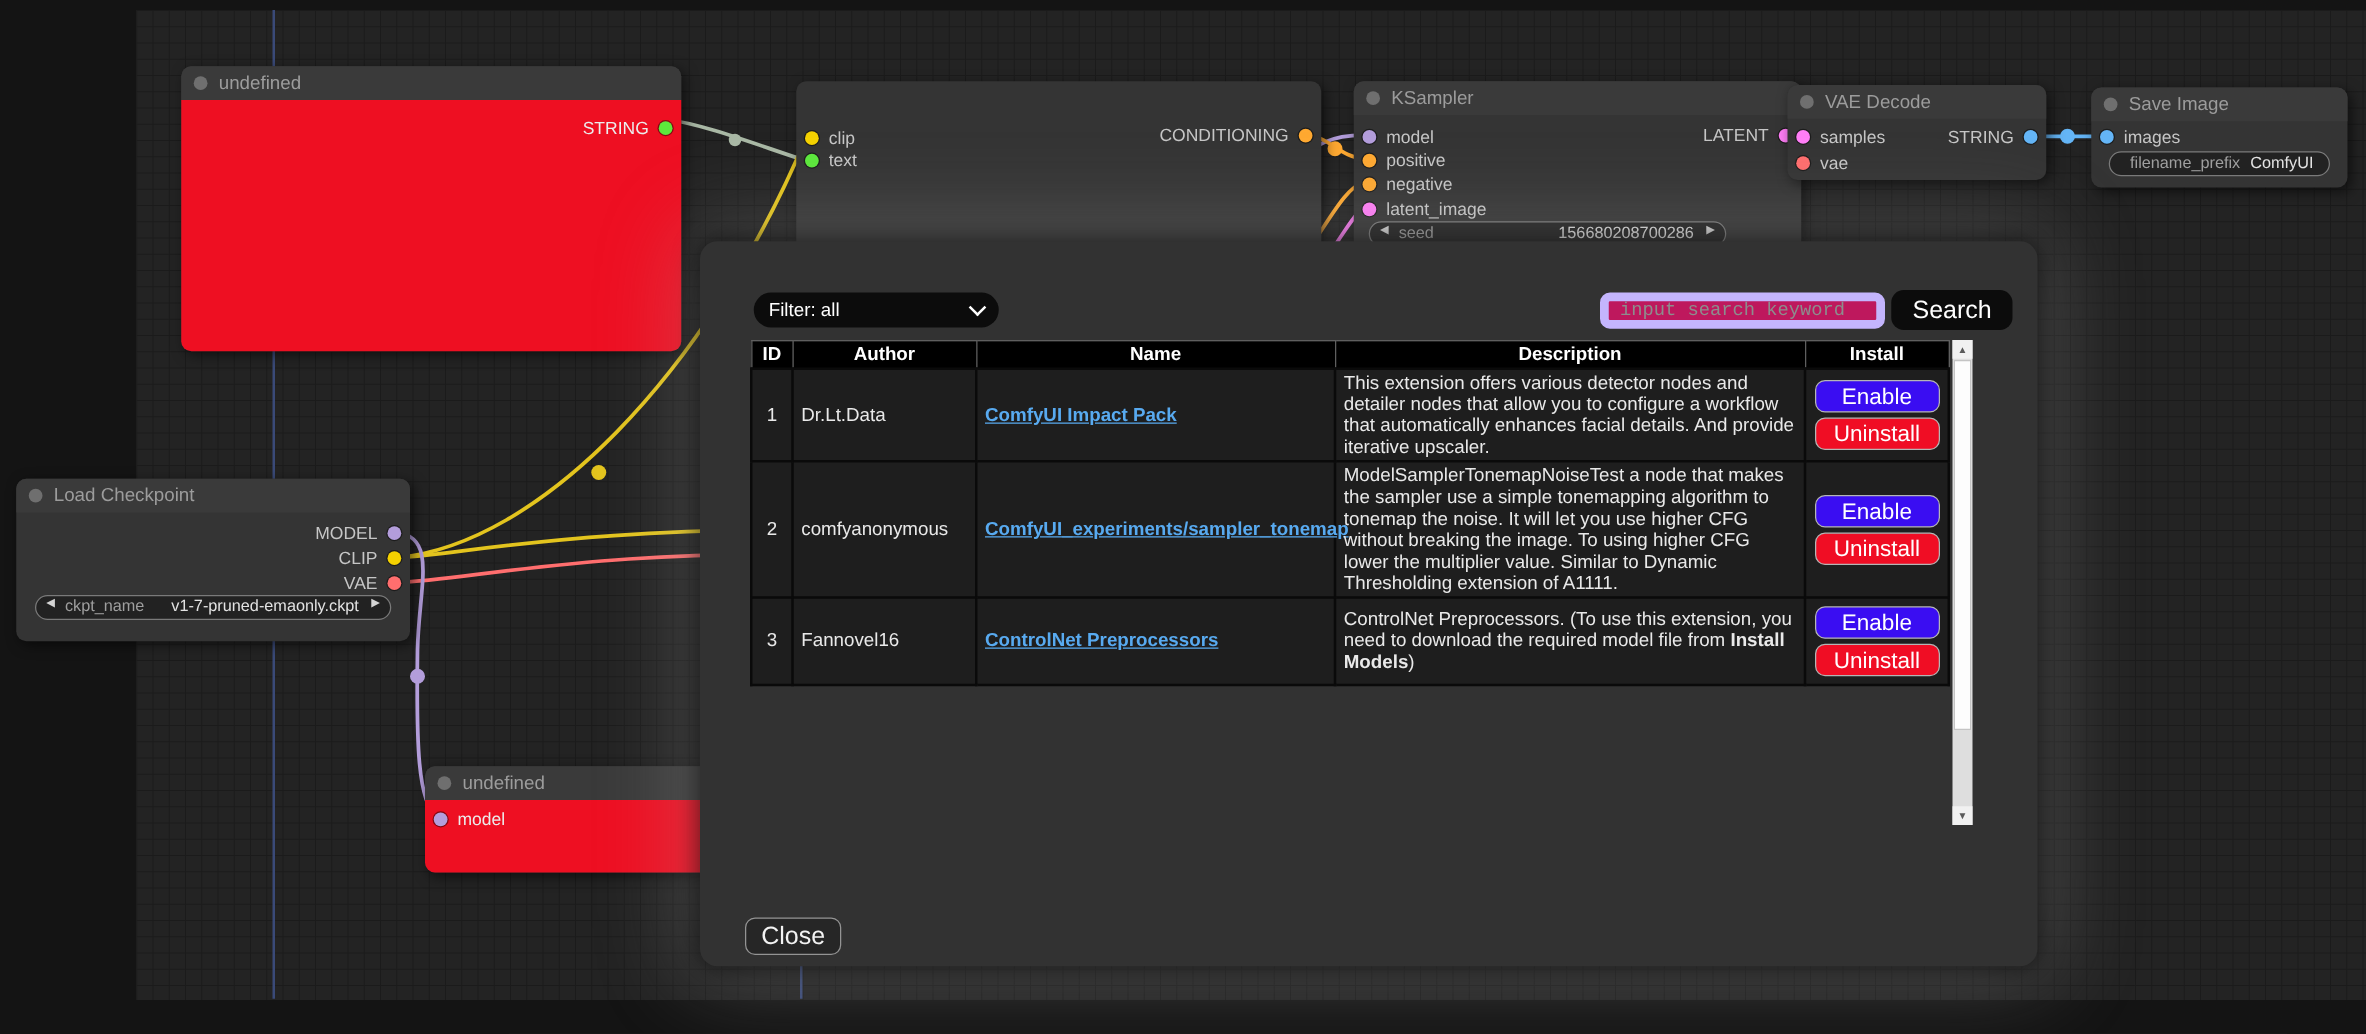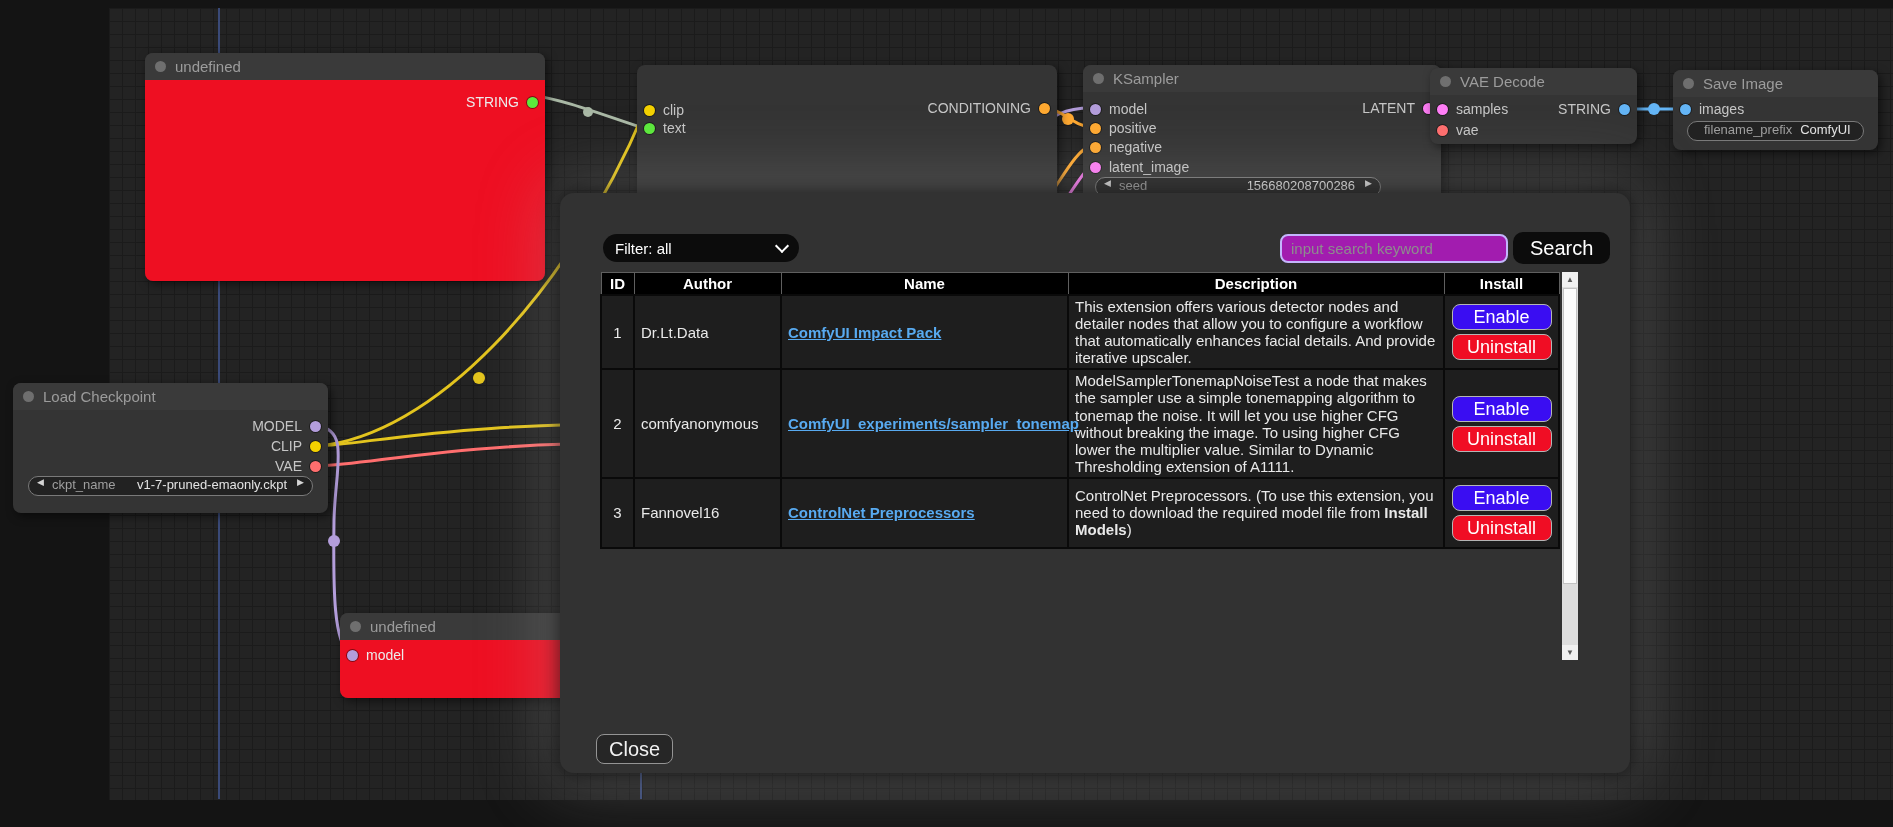--- a/index.html
+++ b/index.html
@@ -53,22 +53,22 @@
   }
   .filter-select{
     position:absolute;left:43px;top:41px;width:196px;height:28px;
     background:#0c0c0c;border-radius:14px;color:#fff;font-size:15px;
     display:flex;align-items:center;padding:0 12px;box-sizing:border-box;cursor:pointer;
   }
   .chev{width:8px;height:8px;border-right:2px solid #fff;border-bottom:2px solid #fff;
     transform:rotate(45deg);margin-left:auto;margin-top:-4px;}
   .search-input{
     position:absolute;left:720px;top:41px;width:228px;height:29px;box-sizing:border-box;
-    background:#a21caf;border:2px solid #c4b5fd;border-radius:8px;color:#cfcfcf;
-    font-size:15px;padding:0 9px;font-family:Liberation Sans, sans-serif;outline:none;
+    background:#be185d;border:7px solid #c4b5fd;border-radius:8px;color:#cfcfcf;
+    font-size:15px;padding:0 9px;font-family:Liberation Mono, monospace;outline:none;
   }
   .search-input::placeholder{color:#8d8d8d;}
   .search-btn{
     position:absolute;left:953px;top:39px;height:32px;padding:0 17px;
     background:#0c0c0c;color:#fff;border:none;border-radius:10px;font-size:20px;
     font-family:"Liberation Sans",sans-serif;cursor:pointer;
   }
   table.ext{
     position:absolute;left:40px;top:79px;width:958px;border-collapse:collapse;
     font-size:15px;color:#e9e9e9;table-layout:fixed;

